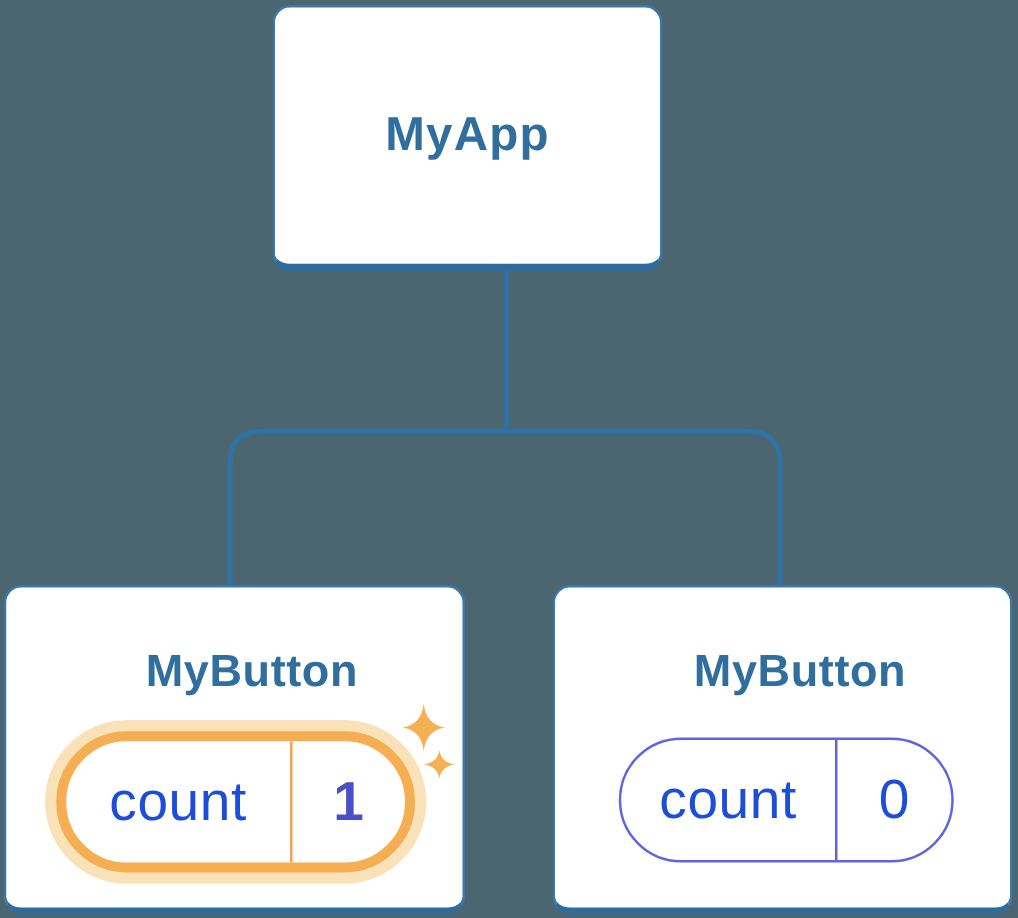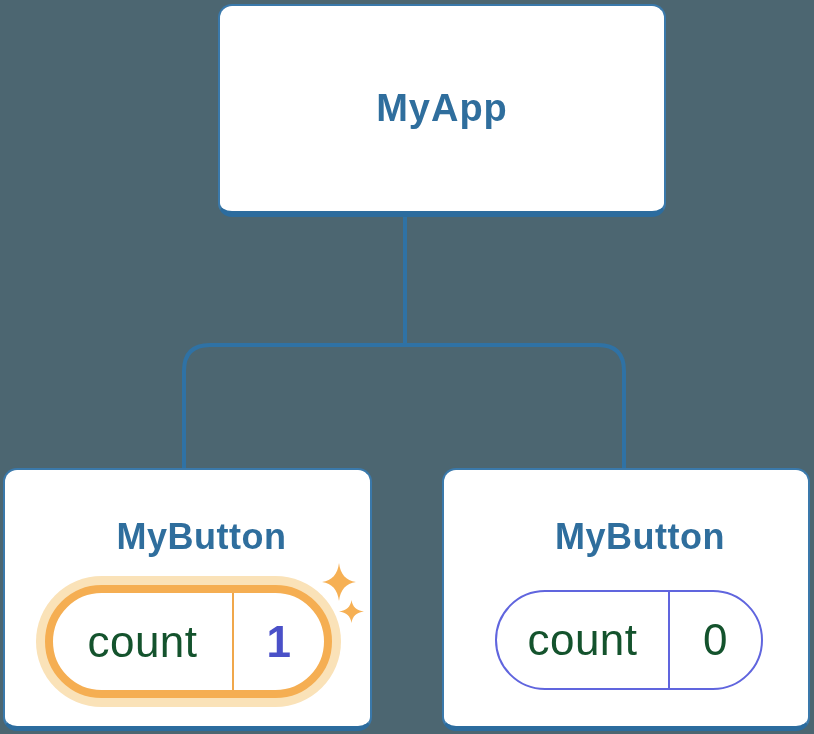--- a/index.html
+++ b/index.html
@@ -24,21 +24,21 @@
   
   .card {
     position: absolute;
     background: #FFFFFF;
     border: 2px solid #3A79AB;
     border-bottom: 6px solid #2C6C9E;
     border-radius: 14px;
   }
   .card.root {
     left: 218px; top: 4px;
-    width: 448px; height: 213px;
+    width: 312px; height: 213px;
     display: flex;
     align-items: center;
     justify-content: center;
   }
   .card.child {
     top: 468px;
     height: 263px;
     border-bottom-width: 5px;
     padding-left: 28px;
   }
@@ -67,21 +67,21 @@
     display: flex;
     align-items: stretch;
     background: #FFFFFF;
     overflow: hidden;
   }
   .state-pill .segment {
     display: flex;
     align-items: center;
     justify-content: center;
     font-size: 44px;
-    color: #14532d;
+    color: #1d4ed8;
     letter-spacing: 0.5px;
   }
   .state-pill .seg-divider { flex: none; }
 
   
   .state-pill.updated {
     left: 40px; top: 115px;
     width: 287px; height: 113px;
     border: 8px solid #F5AE52;
     border-radius: 60px;

